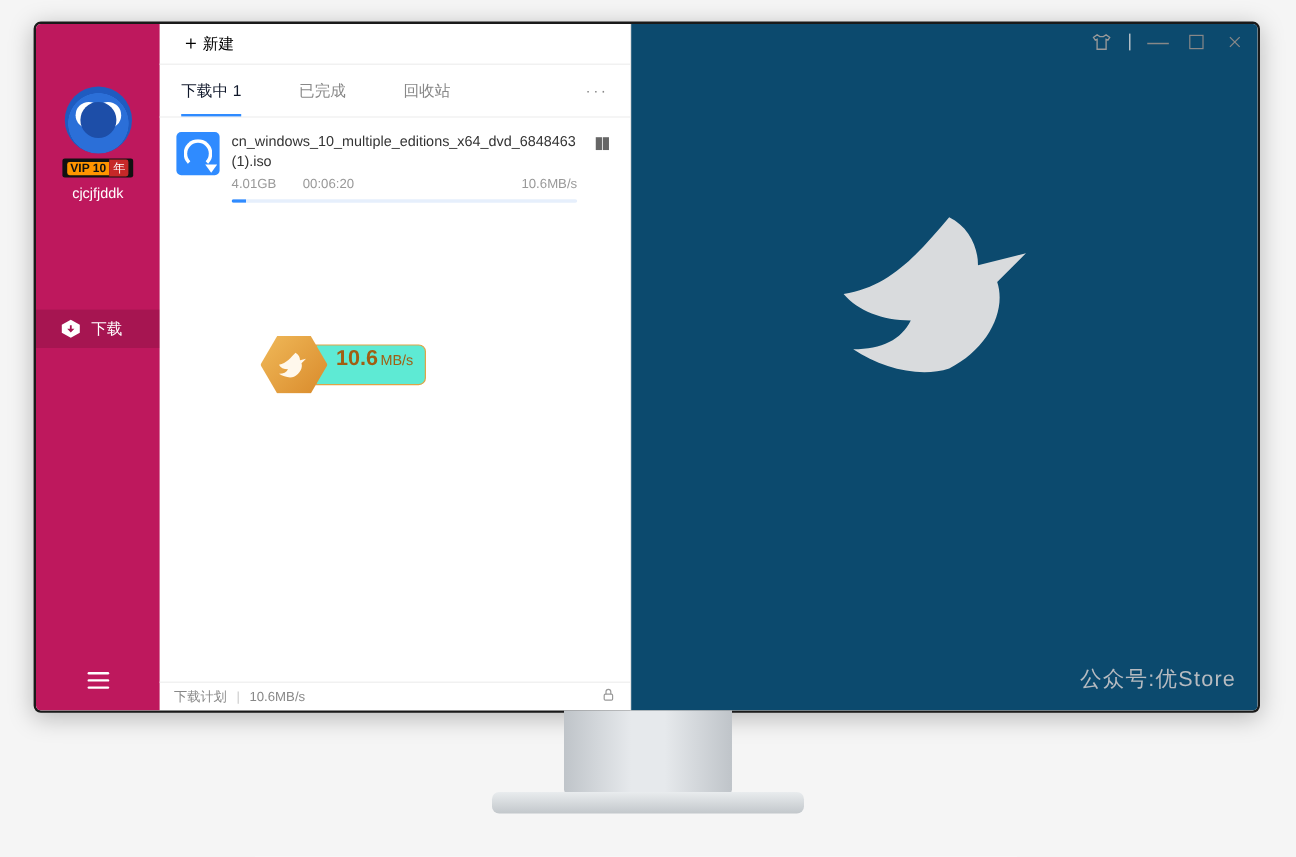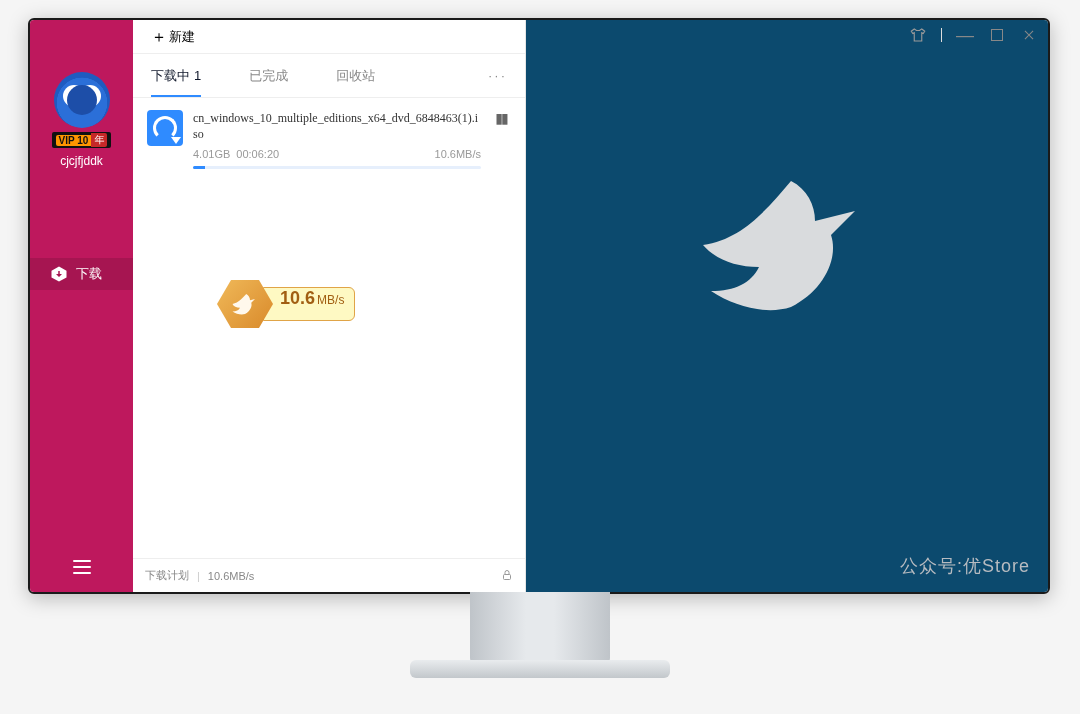--- a/index.html
+++ b/index.html
@@ -133,22 +133,22 @@
 }
 .dl-icon::after{
   content:""; position:absolute;
   bottom:2px; right:2px;
   width:0;height:0;
   border-left:5px solid transparent;
   border-right:5px solid transparent;
   border-top:7px solid #fff;
 }
 .dl-body { flex:1; min-width:0; }
-.dl-title { color:#333; line-height:1.35; word-break:break-all;font-family:Liberation Serif, serif; }
-.dl-meta { display:flex; gap:6px; color:#999; margin-top:6px; font-size:11px; }
+.dl-title { color:#333; line-height:1.35; word-break:break-all; }
+.dl-meta { display:flex; gap:22px; color:#999; margin-top:6px; font-size:11px; }
 .dl-meta .speed { margin-left:auto; }
 .dl-progress { height:3px; background:#e6effc; margin-top:6px; border-radius:2px; overflow:hidden; }
 .dl-progress > div { height:100%; background:#2f8bff; width:4%; }
 .dl-pause { width:20px; text-align:center; color:#666; cursor:pointer; font-size:14px; letter-spacing:-2px; }
 
 .speed-badge {
   position:absolute;
   top: 260px; left: 84px;
   display:flex; align-items:center;
 }
@@ -156,33 +156,33 @@
   width:56px; height:48px;
   background: linear-gradient(135deg,#f0b959,#d98a2b);
   clip-path: polygon(25% 0,75% 0,100% 50%,75% 100%,25% 100%,0 50%);
   display:flex; align-items:center; justify-content:center;
   position:relative; z-index:2;
 }
 .hex svg{ width:30px; height:30px; fill:#fff8ec; }
 .speed-box {
   margin-left:-10px;
   border:1px solid #e0a447;
-  background:#fef9c3;
+  background:#5eead4;
   color:#a15e12;
   height:34px;
   padding: 0 10px 0 16px;
   border-radius: 0 6px 6px 0;
   display:flex; align-items:baseline; gap:2px;
   font-size:12px;
 }
 .speed-box .num{ font-size:18px; font-weight:600; }
 
 .statusbar {
   margin-top:auto;
-  height: 34px;
+  height: 24px;
   border-top:1px solid #eee;
   display:flex; align-items:center;
   padding: 0 12px;
   font-size: 11px;
   color:#888;
   gap:8px;
 }
 .statusbar .sep { color:#ccc; }
 .statusbar .lock { margin-left:auto; }
 

